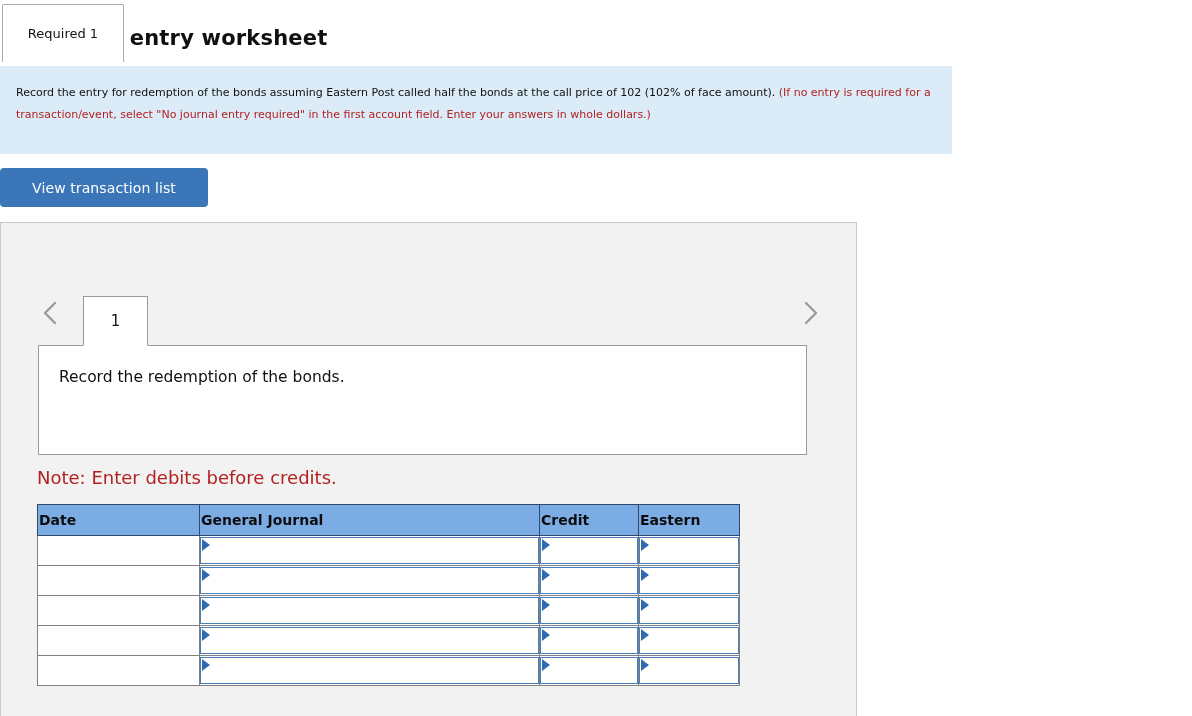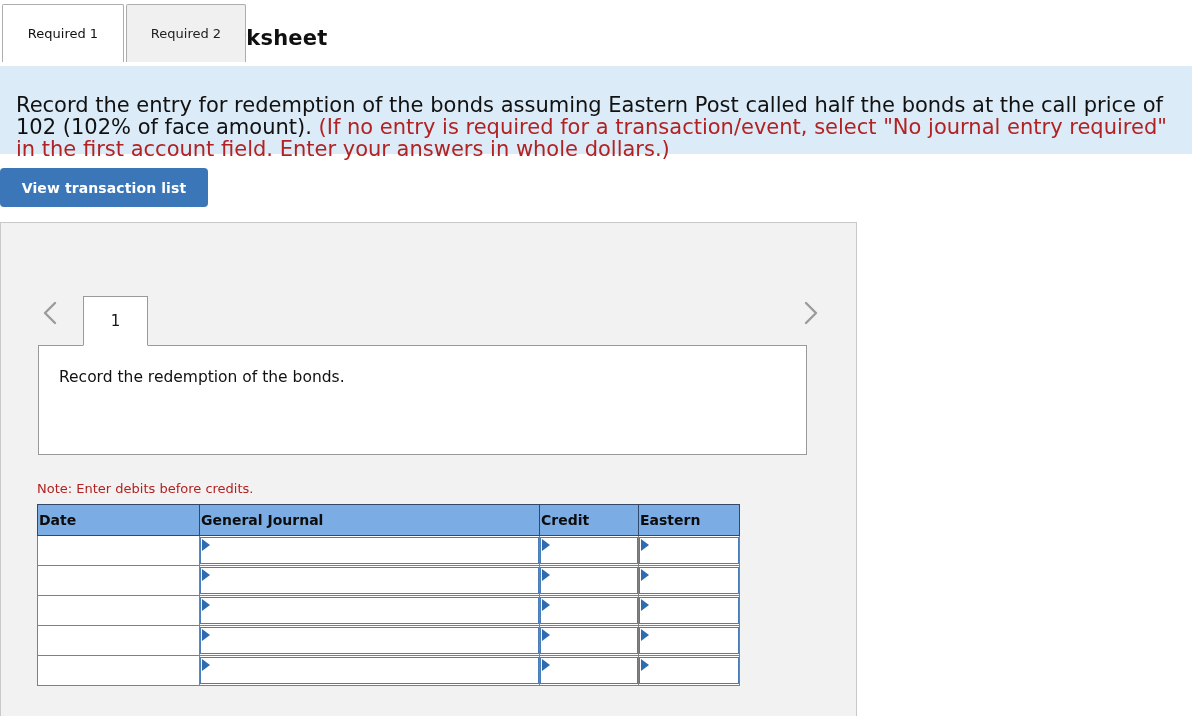--- a/index.html
+++ b/index.html
@@ -52,47 +52,47 @@
     z-index: 2;
   }
   #tab0 { left: 2px;   width: 122px; }
   #tab1 { left: 126px; width: 120px; }
 
   
   .instructions {
     position: absolute;
     left: 0;
     top: 66px;
-    width: 1192px;
+    width: 952px;
     height: 88px;
     box-sizing: border-box;
     background: #dbebf7;
-    padding: 28px 16px 0 16px;
-    font-size: 21px;
+    padding: 16px 16px 0 16px;
+    font-size: 11px;
     line-height: 22px;
     color: #111111;
   }
   .instructions .red {
     color: #b22222;
   }
 
   
   .view-btn {
     position: absolute;
     left: 0px;
     top: 168px;
     width: 208px;
     height: 39px;
     background: #3a76b8;
     color: #ffffff;
     border: none;
     border-radius: 4px;
     font-family: "DejaVu Sans", "Liberation Sans", sans-serif;
     font-size: 14px;
-    font-weight: bold;
+    font-weight: normal;
     cursor: pointer;
     letter-spacing: 0.1px;
   }
 
   
   .panel {
     position: absolute;
     left: 0px;
     top: 222px;
     width: 857px;
@@ -161,23 +161,22 @@
     top: 22px;
     font-size: 15.5px;
     color: #111111;
   }
 
   
   .note {
     position: absolute;
     left: 37px;
     top: 467px;
-    font-size: 13px;
+    font-size: 18px;
     color: #b22222;
-    margin-top: 14px;
   }
 
   
   .jtable {
     position: absolute;
     left: 37px;
     top: 504px;
     border-collapse: collapse;
     table-layout: fixed;
   }
@@ -232,23 +231,20 @@
 </style>
 </head>
 <body>
 
 <div id="page">
 
   <div class="tabstrip">
     <div class="tab active" id="tab0">
       <span>Required 1</span>
     </div>
-    <div class="tab inactive" id="tab1">
-      <span>Required 2</span>
-    </div>
   </div>
 
   <div class="instructions">
     <span>Record the entry for redemption of the bonds assuming Eastern Post called half the bonds at the call price of 102 (102% of face amount).</span>
     <span class="red">(If no entry is required for a transaction/event, select "No journal entry required" in the first account field. Enter your answers in whole dollars.)</span>
   </div>
 
   <button class="view-btn">View transaction list</button>
 
   <div class="panel"></div>

